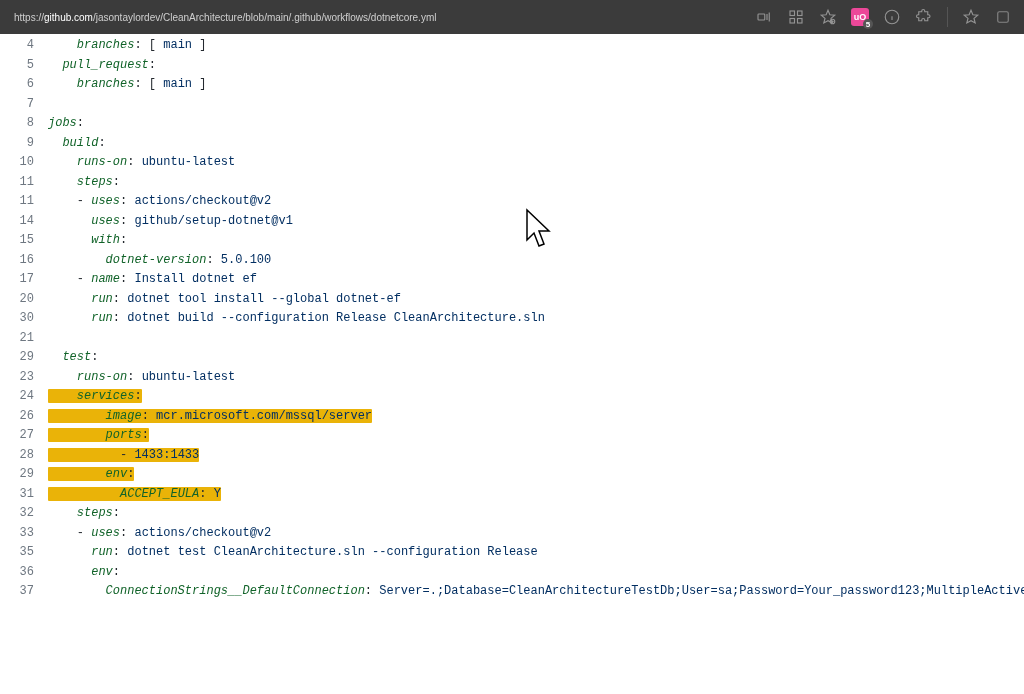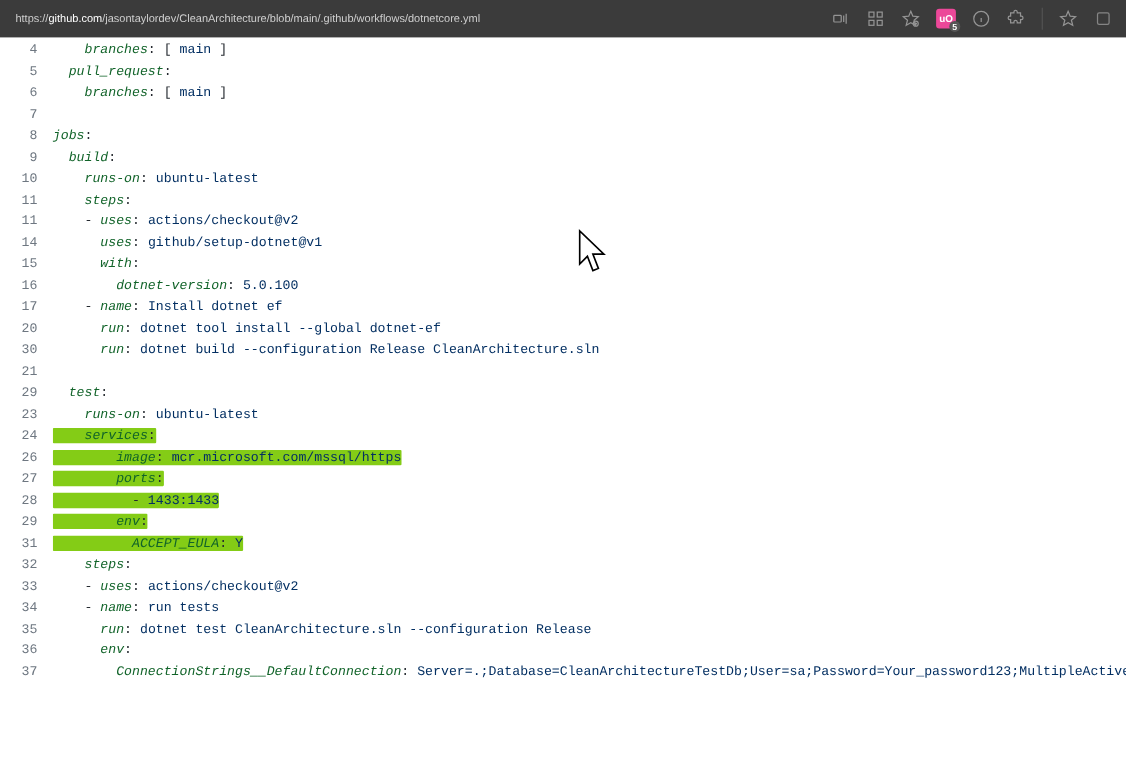--- a/index.html
+++ b/index.html
@@ -69,21 +69,21 @@
   flex-shrink: 0;
 }
 .code {
   flex: 1;
   overflow: hidden;
 }
 .pl-ent { color: #116329; font-style: italic; } 
 .pl-s   { color: #032f62; } 
 .pl-txt { color: #24292f; }
 
-.hl { background: #84cc16; border-radius: 1px; }
+.hl { background: #eab308; border-radius: 1px; }
 
 .cursor {
   position: absolute;
   left: 525px;
   top: 208px;
   width: 28px;
   height: 44px;
   pointer-events: none;
 }
 .cursor svg { width: 28px; height: 44px; }
@@ -161,28 +161,27 @@
     <div class="code-line"><div class="gutter">14</div><div class="code">      <span class="pl-ent">uses</span><span class="pl-txt">: </span><span class="pl-s">github/setup-dotnet@v1</span></div></div>
     <div class="code-line"><div class="gutter">15</div><div class="code">      <span class="pl-ent">with</span><span class="pl-txt">:</span></div></div>
     <div class="code-line"><div class="gutter">16</div><div class="code">        <span class="pl-ent">dotnet-version</span><span class="pl-txt">: </span><span class="pl-s">5.0.100</span></div></div>
     <div class="code-line"><div class="gutter">17</div><div class="code">    <span class="pl-txt">- </span><span class="pl-ent">name</span><span class="pl-txt">: </span><span class="pl-s">Install dotnet ef</span></div></div>
     <div class="code-line"><div class="gutter">20</div><div class="code">      <span class="pl-ent">run</span><span class="pl-txt">: </span><span class="pl-s">dotnet tool install --global dotnet-ef</span></div></div>
     <div class="code-line"><div class="gutter">30</div><div class="code">      <span class="pl-ent">run</span><span class="pl-txt">: </span><span class="pl-s">dotnet build --configuration Release CleanArchitecture.sln</span></div></div>
     <div class="code-line"><div class="gutter">21</div><div class="code"></div></div>
     <div class="code-line"><div class="gutter">29</div><div class="code">  <span class="pl-ent">test</span><span class="pl-txt">:</span></div></div>
     <div class="code-line"><div class="gutter">23</div><div class="code">    <span class="pl-ent">runs-on</span><span class="pl-txt">: </span><span class="pl-s">ubuntu-latest</span></div></div>
     <div class="code-line"><div class="gutter">24</div><div class="code"><span class="hl">    <span class="pl-ent">services</span><span class="pl-txt">:</span></span></div></div>
-    <div class="code-line"><div class="gutter">26</div><div class="code"><span class="hl">        <span class="pl-ent">image</span><span class="pl-txt">: </span><span class="pl-s">mcr.microsoft.com/mssql/https</span></span></div></div>
+    <div class="code-line"><div class="gutter">26</div><div class="code"><span class="hl">        <span class="pl-ent">image</span><span class="pl-txt">: </span><span class="pl-s">mcr.microsoft.com/mssql/server</span></span></div></div>
     <div class="code-line"><div class="gutter">27</div><div class="code"><span class="hl">        <span class="pl-ent">ports</span><span class="pl-txt">:</span></span></div></div>
     <div class="code-line"><div class="gutter">28</div><div class="code"><span class="hl">          <span class="pl-txt">- </span><span class="pl-s">1433:1433</span></span></div></div>
     <div class="code-line"><div class="gutter">29</div><div class="code"><span class="hl">        <span class="pl-ent">env</span><span class="pl-txt">:</span></span></div></div>
     <div class="code-line"><div class="gutter">31</div><div class="code"><span class="hl">          <span class="pl-ent">ACCEPT_EULA</span><span class="pl-txt">: </span><span class="pl-s">Y</span></span></div></div>
     <div class="code-line"><div class="gutter">32</div><div class="code">    <span class="pl-ent">steps</span><span class="pl-txt">:</span></div></div>
     <div class="code-line"><div class="gutter">33</div><div class="code">    <span class="pl-txt">- </span><span class="pl-ent">uses</span><span class="pl-txt">: </span><span class="pl-s">actions/checkout@v2</span></div></div>
-    <div class="code-line"><div class="gutter">34</div><div class="code">    <span class="pl-txt">- </span><span class="pl-ent">name</span><span class="pl-txt">: </span><span class="pl-s">run tests</span></div></div>
     <div class="code-line"><div class="gutter">35</div><div class="code">      <span class="pl-ent">run</span><span class="pl-txt">: </span><span class="pl-s">dotnet test CleanArchitecture.sln --configuration Release</span></div></div>
     <div class="code-line"><div class="gutter">36</div><div class="code">      <span class="pl-ent">env</span><span class="pl-txt">:</span></div></div>
     <div class="code-line"><div class="gutter">37</div><div class="code">        <span class="pl-ent">ConnectionStrings__DefaultConnection</span><span class="pl-txt">: </span><span class="pl-s">Server=.;Database=CleanArchitectureTestDb;User=sa;Password=Your_password123;MultipleActiveResultSets=true</span></div></div>
   </div>
 
 <div class="cursor">
   <svg viewBox="0 0 28 44">
     <path d="M2 2 L2 32 L9 25 L14 38 L19 36 L14 23 L24 23 Z" fill="#fff" stroke="#000" stroke-width="1.5"></path>
   </svg>
 </div>

